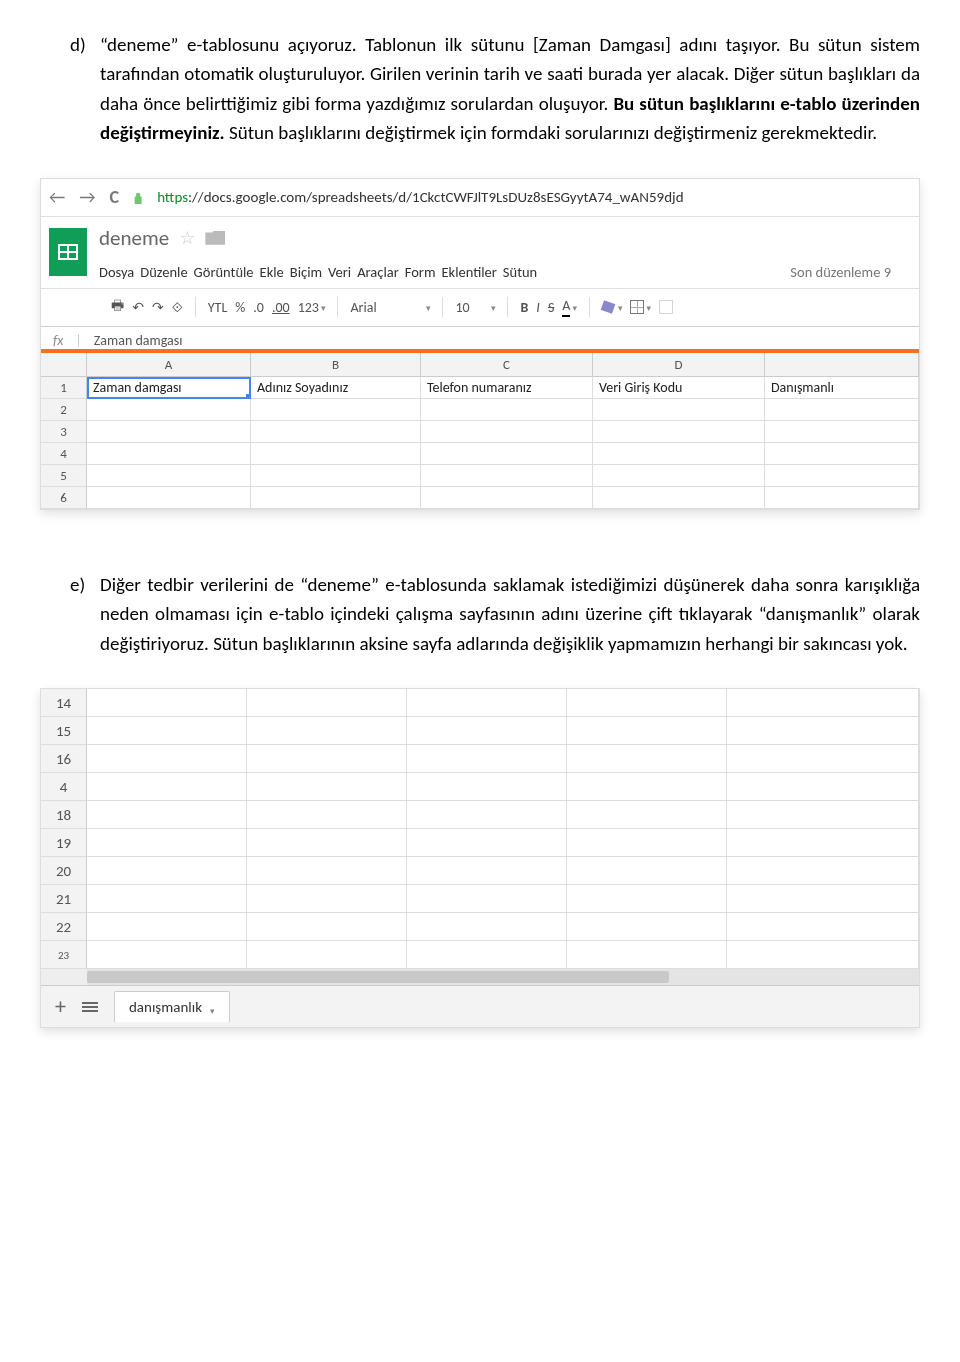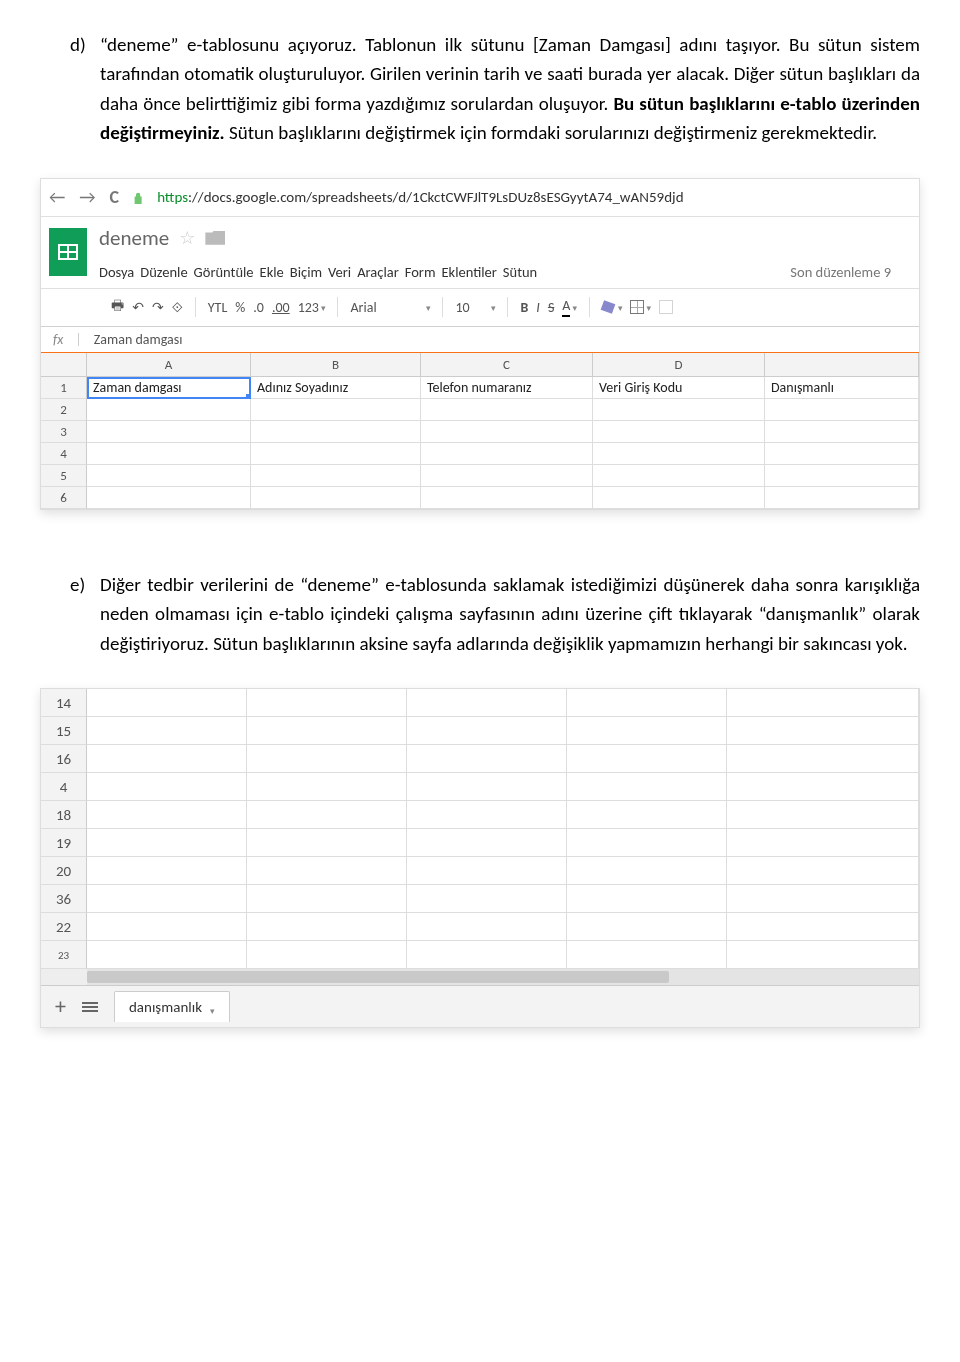--- a/index.html
+++ b/index.html
@@ -114,22 +114,22 @@
     }
     .borders-icon {
       width: 14px; height: 14px; display: inline-block;
       border: 1px solid #777;
       background:
         linear-gradient(#aaa,#aaa) 6px 0/1px 100% no-repeat,
         linear-gradient(#aaa,#aaa) 0 6px/100% 1px no-repeat;
     }
     .merge-icon { width:14px;height:14px;display:inline-block;border:1px solid #aaa; opacity:.5; }
     .fx-row {
-      display: flex; align-items: center; height: 26px;
-      padding: 0 12px; border-bottom: 1px solid #f97316;
+      display: flex; align-items: flex-end; height: 26px;
+      padding: 0 12px; border-bottom: 4px solid #f97316;
       font-size: 14px; color: #555; gap: 12px;
     }
     .fx-label { font-style: italic; color: #888; }
     .fx-sep { color: #ccc; }
     .grid-header-row {
       display: flex; height: 24px; font-size: 13px; color: #555;
       border-bottom: 1px solid #ccc;
     }
     .row-header-corner {
       width: 46px; background: #f3f3f3; border-right: 1px solid #ccc;
@@ -420,21 +420,21 @@
   </div>
   <div class="data-row">
     <div class="row-hdr">20</div>
     <div class="cell" style="width:160px"></div>
       <div class="cell" style="width:160px"></div>
       <div class="cell" style="width:160px"></div>
       <div class="cell" style="width:160px"></div>
       <div class="cell" style="flex:1"></div>
   </div>
   <div class="data-row">
-    <div class="row-hdr">36</div>
+    <div class="row-hdr">21</div>
     <div class="cell" style="width:160px"></div>
       <div class="cell" style="width:160px"></div>
       <div class="cell" style="width:160px"></div>
       <div class="cell" style="width:160px"></div>
       <div class="cell" style="flex:1"></div>
   </div>
   <div class="data-row">
     <div class="row-hdr">22</div>
     <div class="cell" style="width:160px"></div>
       <div class="cell" style="width:160px"></div>

